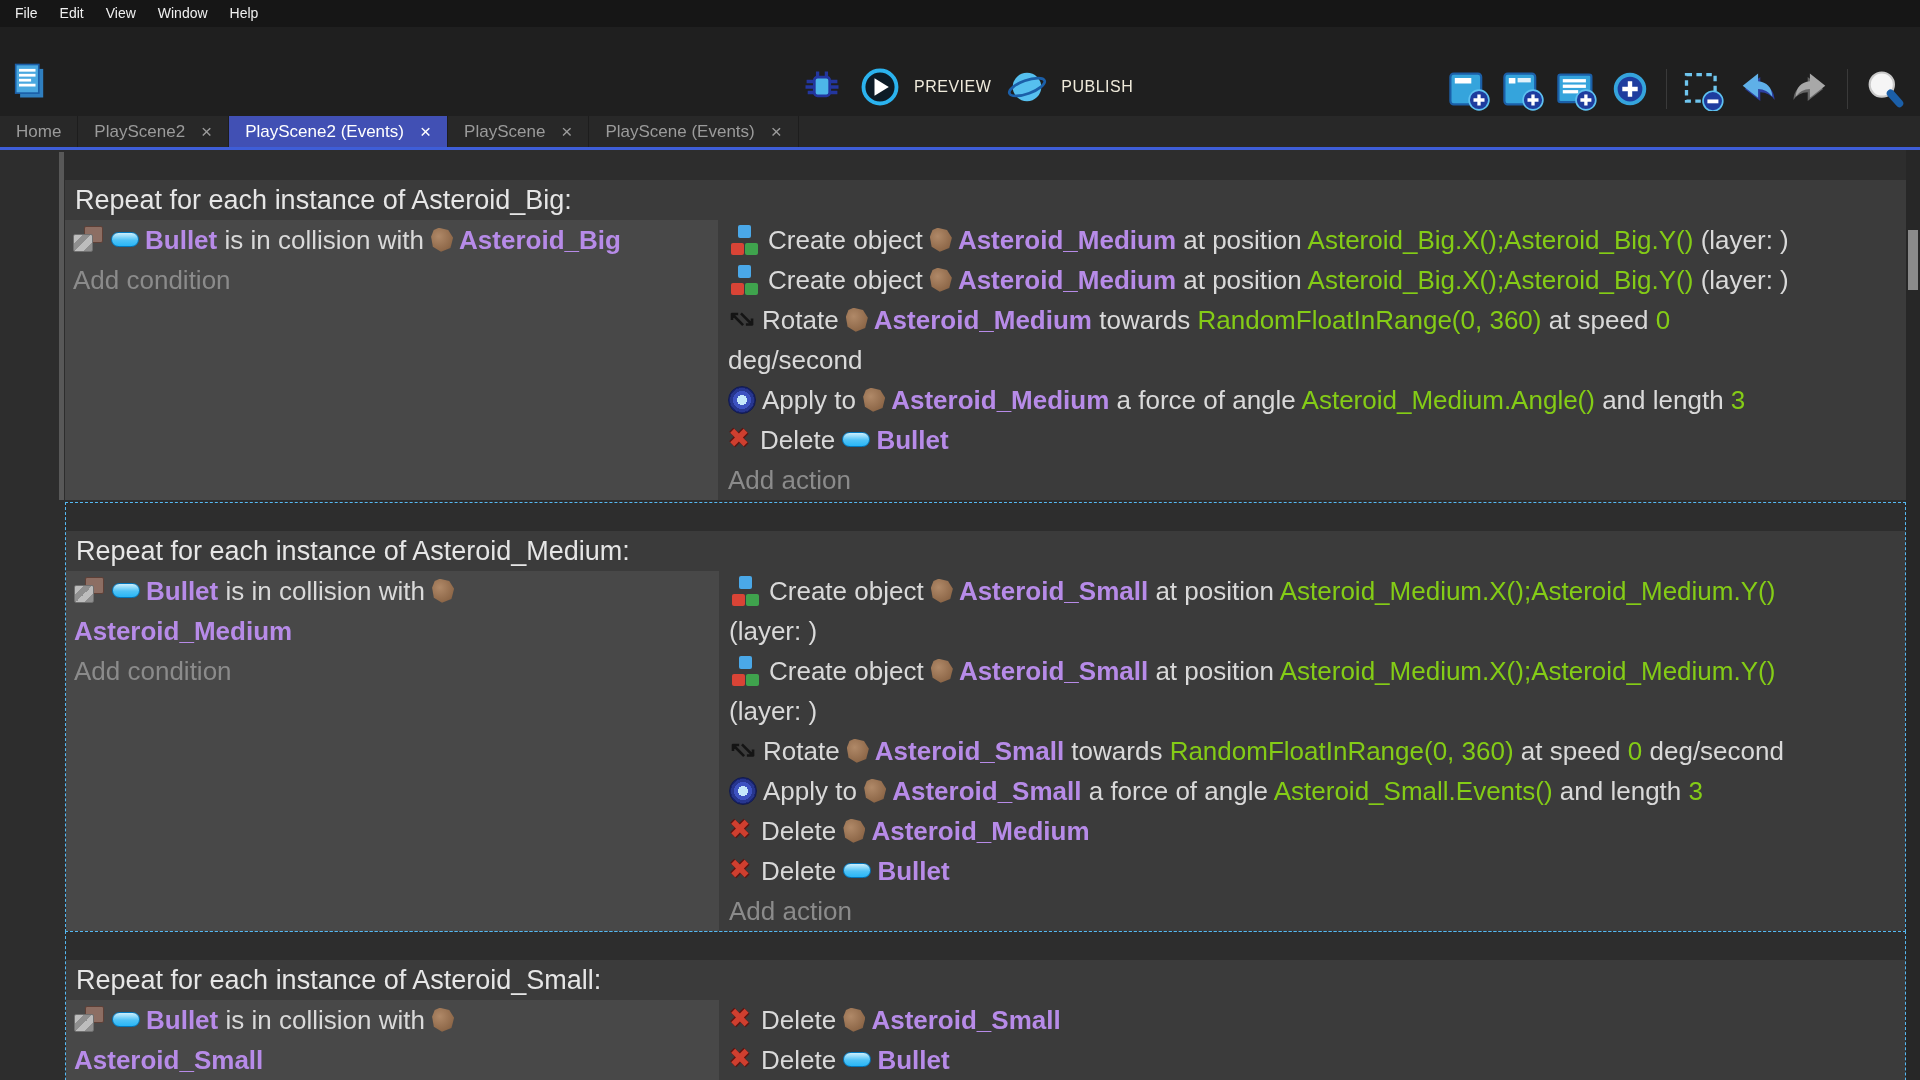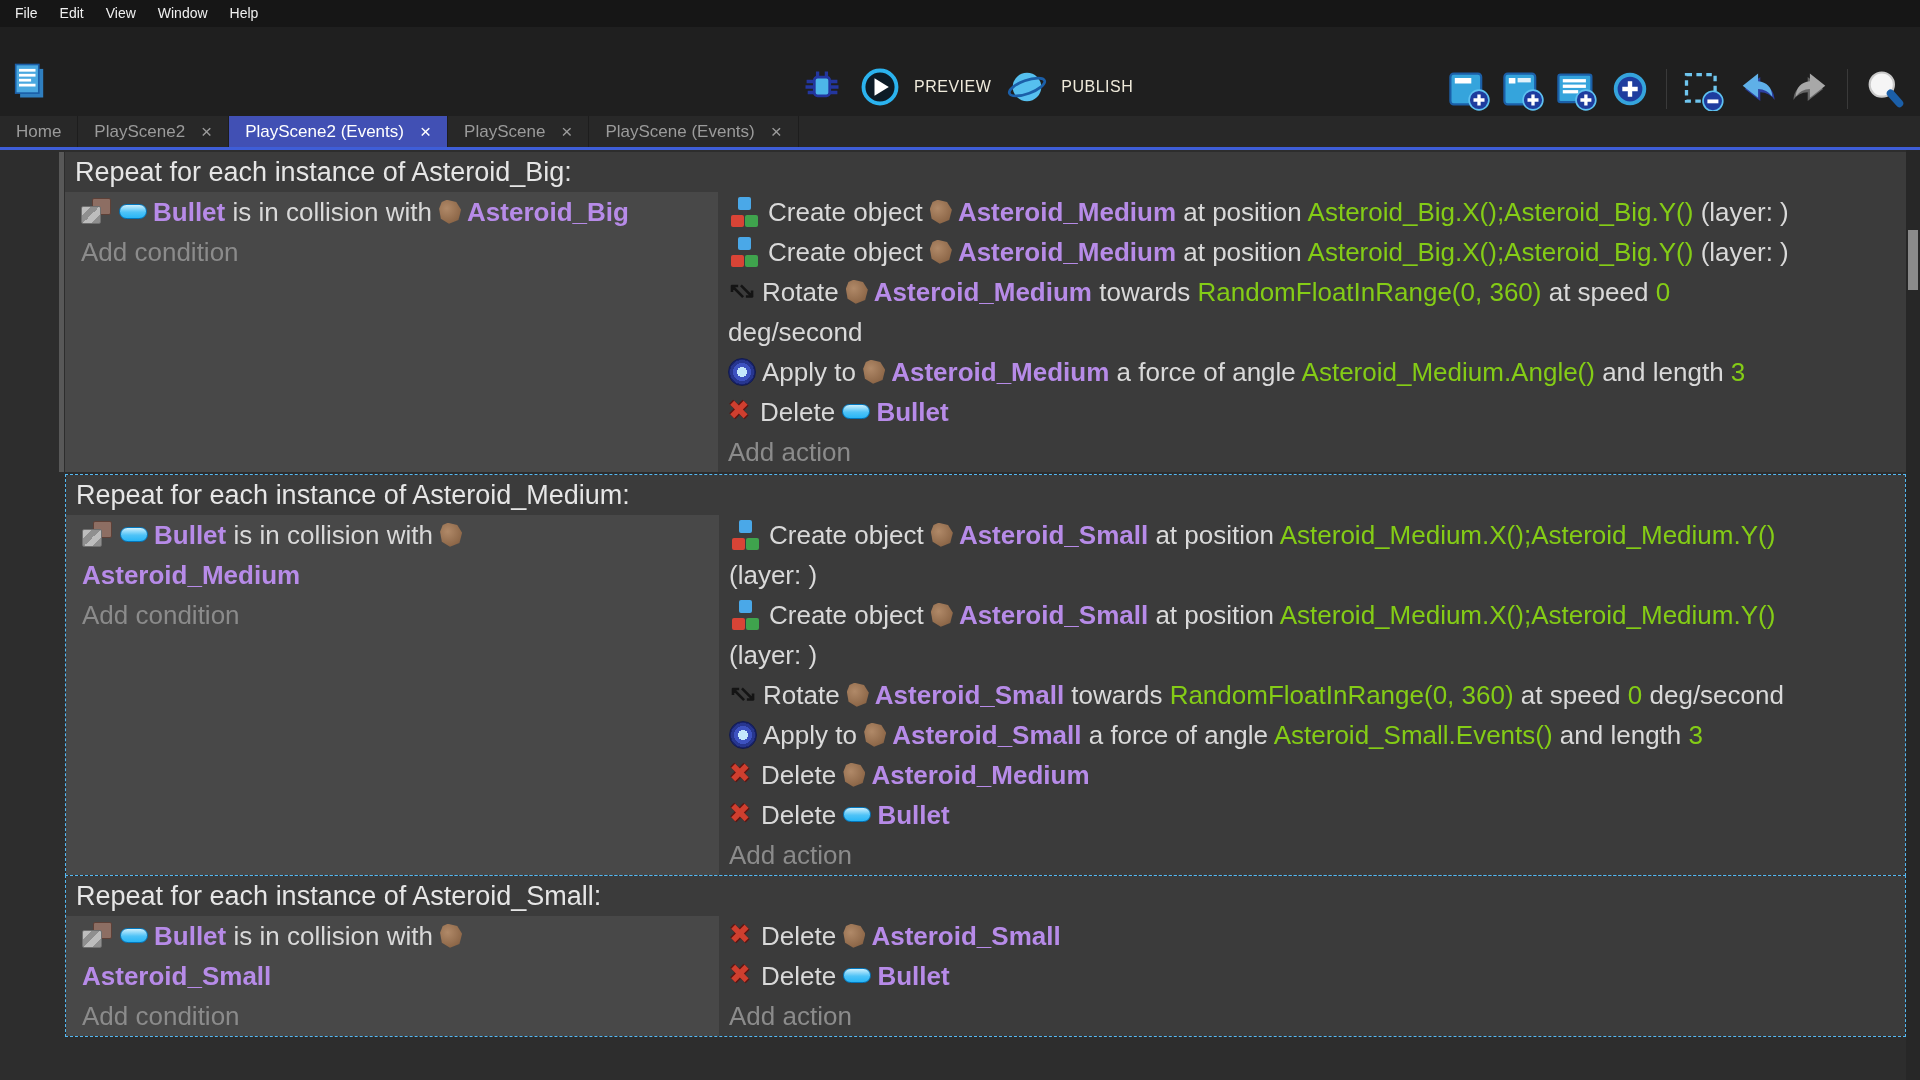--- a/index.html
+++ b/index.html
@@ -34,23 +34,23 @@
   
   .sheet { position:relative; width:1920px; height:930px; background:#2d2d2d; padding:2px 14px 0 48px; }
   .event { display:flex; }
   .event + .event.selected { margin-top:2px; }
   .event.selected + .event.selected { margin-top:-1px; }
   .gutter { width:17px; flex-shrink:0; position:relative; }
   .gutter .bar { position:absolute; right:1px; top:0; bottom:0; width:5px; background:#585858; }
   .ebody { flex:1; overflow:hidden; }
   .event.selected .ebody { border:1px dashed #55b9f3; }
   .eheader { background:#3b3b3b; color:#e6e6e6; font-size:27px; line-height:40px;
-             padding-left:10px; white-space:nowrap; }
+             padding-left:10px; white-space:nowrap;margin-top:28px; }
   .econtent { display:flex; align-items:stretch; }
-  .conds { width:653px; flex-shrink:0; background:#484848; padding-left:16px; overflow:hidden; }
+  .conds { width:653px; flex-shrink:0; background:#484848; padding-left:8px; overflow:hidden; }
   .acts  { flex:1; background:#3b3b3b; padding-left:10px; overflow:hidden; }
   .line { white-space:nowrap; line-height:40px; font-size:26px; color:#d9d9d9; }
   .add-row { line-height:40px; font-size:26px; color:#8b8b8b; }
   .seg-plain { color:#d9d9d9; }
   .seg-object { color:#b78be8; font-weight:bold; }
   .seg-expr { color:#84cc16; }
 
   
   .ic { display:inline-block; vertical-align:middle; margin:-5px 6px 0 0; position:relative; }
   .ic-collision-icon { width:32px; height:28px; }

